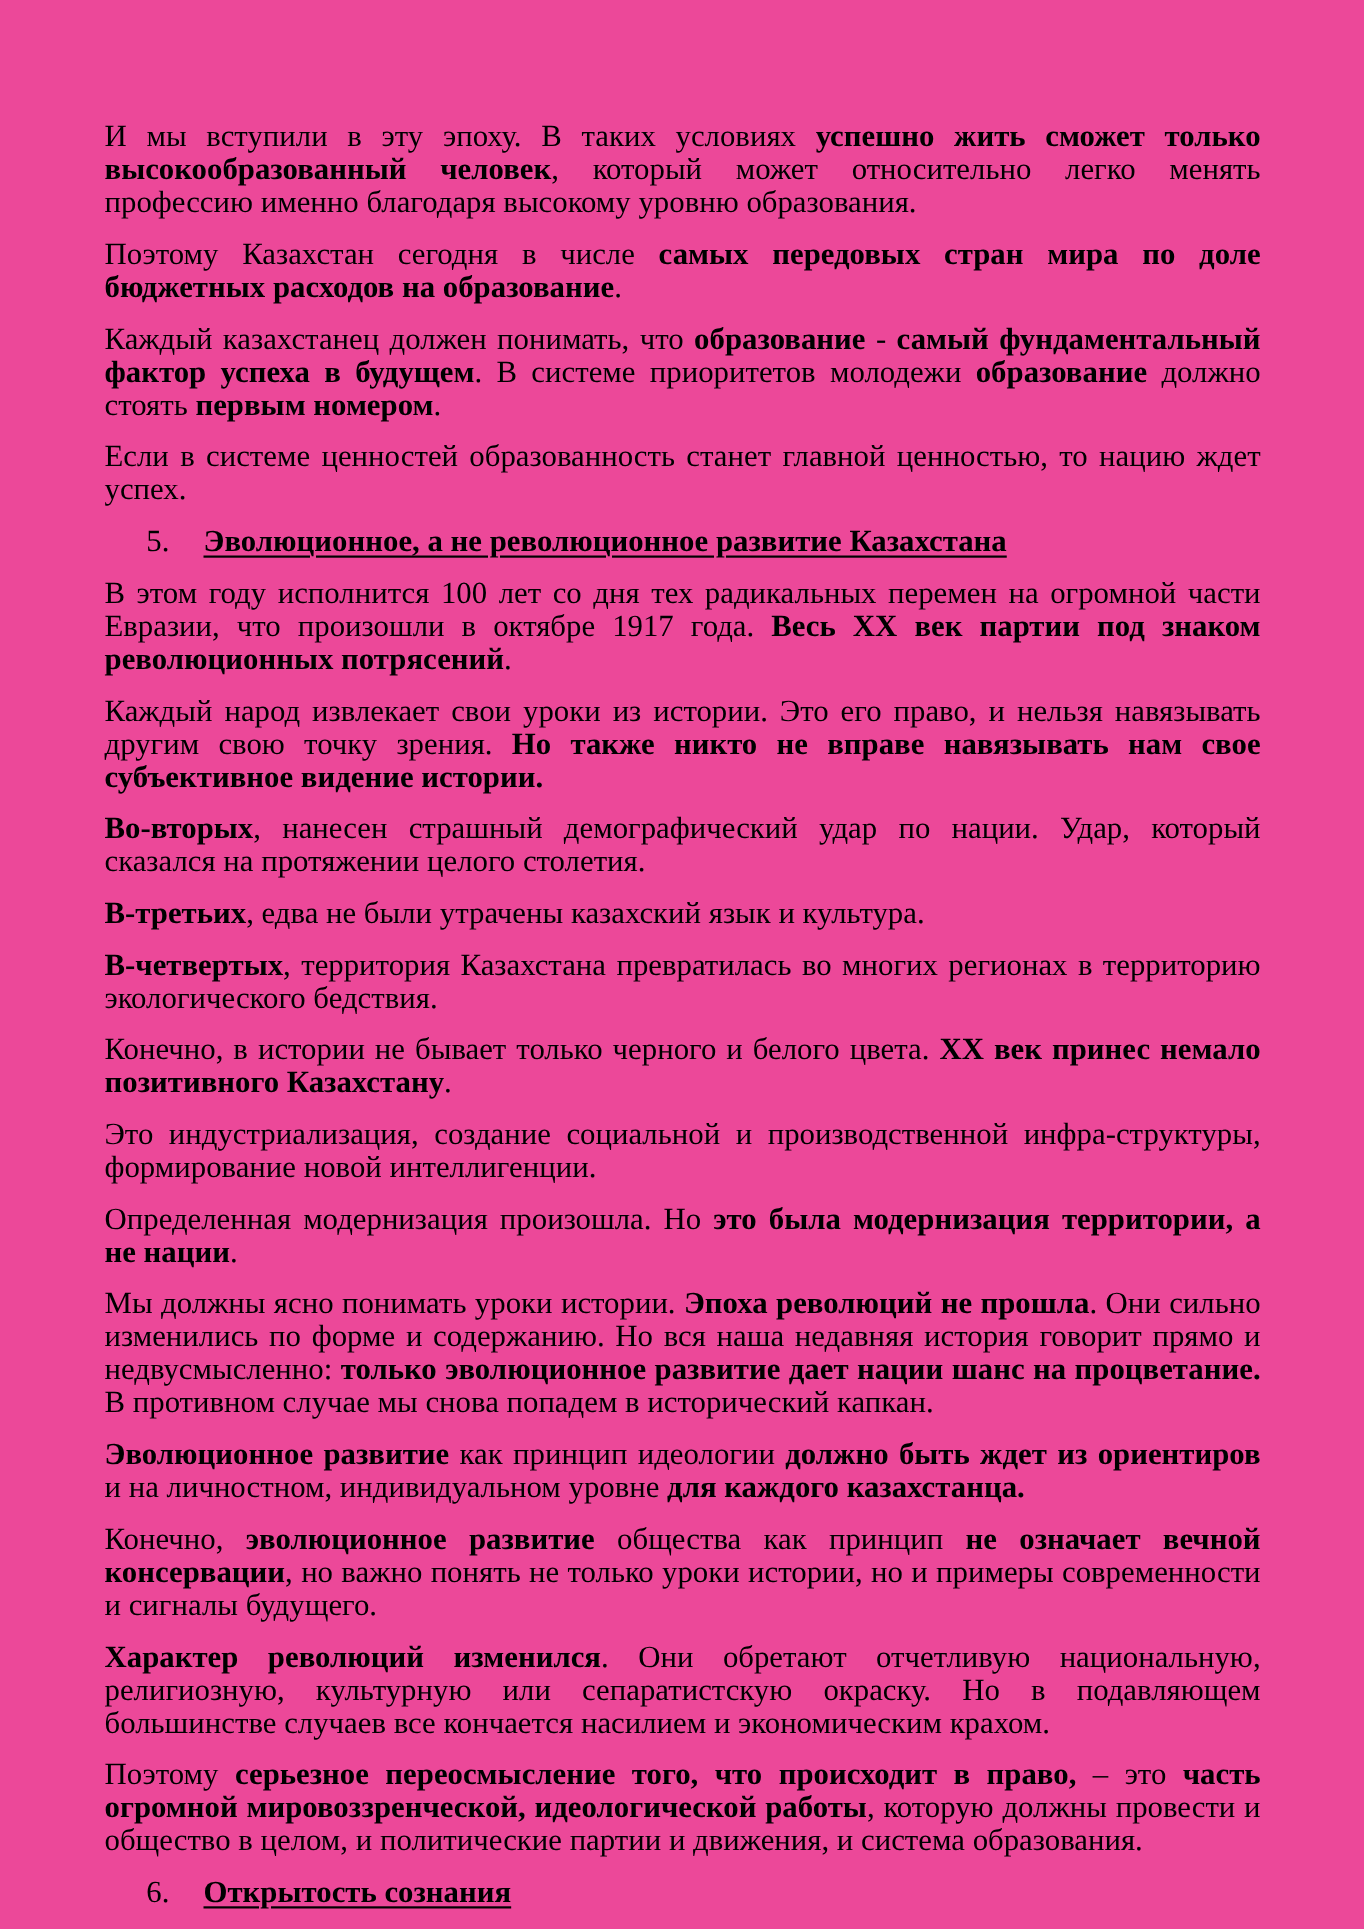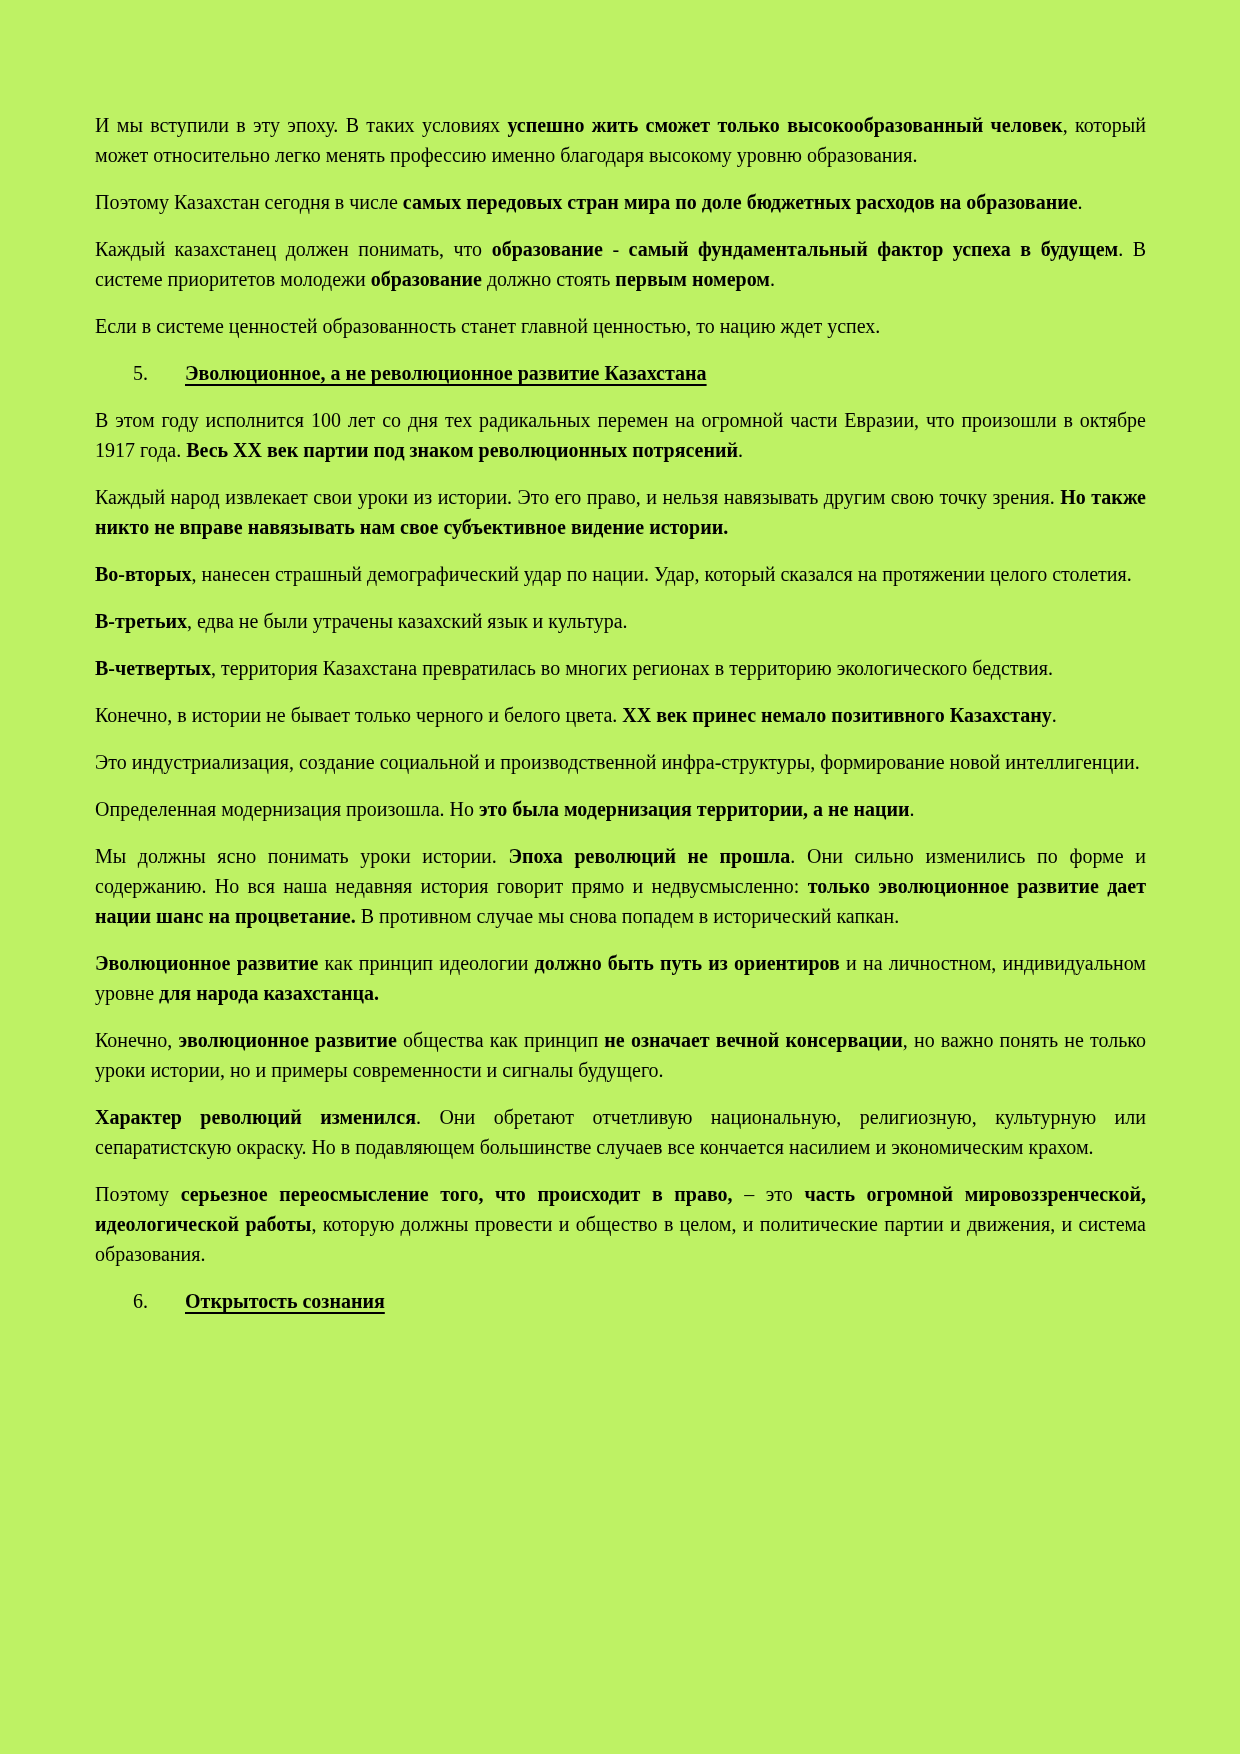--- a/index.html
+++ b/index.html
@@ -5,26 +5,26 @@
   html, body {
     margin: 0;
     padding: 0;
     background: #ffffff;
   }
   .page {
     position: relative;
     width: 1240px;
     height: 1754px;
     box-sizing: border-box;
-    background: #bef264;
+    background: #ec4899;
     color: #000000;
     padding: 110px 94px 40px 95px;
     overflow: hidden;
     font-family: "Liberation Serif", "DejaVu Serif", serif;
-    font-size: 20px;
+    font-size: 28px;
   }
   .doc p {
     margin: 0 0 17px 0;
     line-height: 30px;
     text-align: justify;
   }
   .doc .run { font-weight: normal; }
   .doc .run.b { font-weight: bold; }
   .doc .heading {
     margin: 0 0 17px 0;
@@ -57,19 +57,19 @@
       <div class="heading"><span class="num">5.</span><span class="title">Эволюционное, а не революционное развитие Казахстана</span></div>
       <p><span class="run">В этом году исполнится 100 лет со дня тех радикальных перемен на огромной части Евразии, что произошли в октябре 1917 года. </span><span class="run b">Весь XX век партии под знаком революционных потрясений</span><span class="run">.</span></p>
       <p><span class="run">Каждый народ извлекает свои уроки из истории. Это его право, и нельзя навязывать другим свою точку зрения. </span><span class="run b">Но также никто не вправе навязывать нам свое субъективное видение истории.</span></p>
       <p><span class="run b">Во-вторых</span><span class="run">, нанесен страшный демографический удар по нации. Удар, который сказался на протяжении целого столетия.</span></p>
       <p><span class="run b">В-третьих</span><span class="run">, едва не были утрачены казахский язык и культура.</span></p>
       <p><span class="run b">В-четвертых</span><span class="run">, территория Казахстана превратилась во многих регионах в территорию экологического бедствия.</span></p>
       <p><span class="run">Конечно, в истории не бывает только черного и белого цвета. </span><span class="run b">XX&nbsp;век принес немало позитивного Казахстану</span><span class="run">.</span></p>
       <p><span class="run">Это индустриализация, создание социальной и производственной инфра-структуры, формирование новой интеллигенции.</span></p>
       <p><span class="run">Определенная модернизация произошла. Но </span><span class="run b">это была модернизация территории, а не нации</span><span class="run">.</span></p>
       <p><span class="run">Мы должны ясно понимать уроки истории. </span><span class="run b">Эпоха революций не прошла</span><span class="run">. Они сильно изменились по форме и содержанию. Но вся наша недавняя история говорит прямо и недвусмысленно: </span><span class="run b">только эволюционное развитие дает нации шанс на процветание.</span><span class="run"> В противном случае мы снова попадем в исторический капкан.</span></p>
-      <p><span class="run b">Эволюционное развитие</span><span class="run"> как принцип идеологии </span><span class="run b">должно быть путь из ориентиров</span><span class="run"> и на личностном, индивидуальном уровне </span><span class="run b">для народа казахстанца.</span></p>
+      <p><span class="run b">Эволюционное развитие</span><span class="run"> как принцип идеологии </span><span class="run b">должно быть ждет из ориентиров</span><span class="run"> и на личностном, индивидуальном уровне </span><span class="run b">для каждого казахстанца.</span></p>
       <p><span class="run">Конечно, </span><span class="run b">эволюционное развитие</span><span class="run"> общества как принцип </span><span class="run b">не означает вечной консервации</span><span class="run">, но важно понять не только уроки истории, но и примеры современности и сигналы будущего.</span></p>
       <p><span class="run b">Характер революций изменился</span><span class="run">. Они обретают отчетливую национальную, религиозную, культурную или сепаратистскую окраску. Но в подавляющем большинстве случаев все кончается насилием и экономическим крахом.</span></p>
       <p><span class="run">Поэтому </span><span class="run b">серьезное переосмысление того, что происходит в право,</span><span class="run"> – это </span><span class="run b">часть огромной мировоззренческой, идеологической работы</span><span class="run">, которую должны провести и общество в целом, и политические партии и движения, и система образования.</span></p>
       <div class="heading"><span class="num">6.</span><span class="title">Открытость сознания</span></div>
     </main>
 </div>
 
 </body></html>

